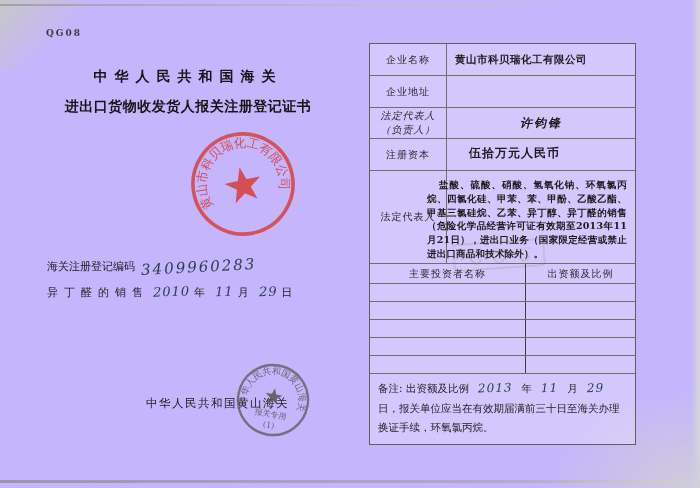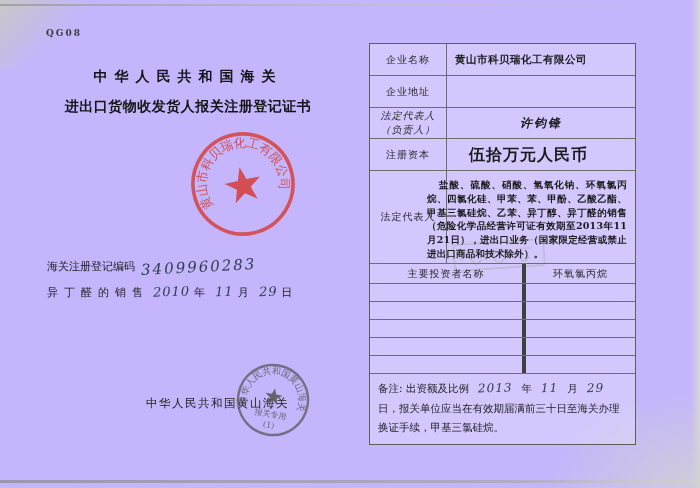--- a/index.html
+++ b/index.html
@@ -48,25 +48,25 @@
     border:1px solid #5e5e5b;box-sizing:border-box;background:rgba(255,255,255,.25);}
   .trow{display:flex;border-bottom:1px solid #6e6e6a;box-sizing:border-box;}
   .trow:last-child{border-bottom:none;}
   .lcell{width:77px;border-right:1px solid #6e6e6a;box-sizing:border-box;
     display:flex;flex-direction:column;align-items:center;justify-content:center;
     font-size:10px;color:#2a2a2a;letter-spacing:1px;flex-shrink:0;}
   .vcell{flex:1;display:flex;align-items:center;font-weight:bold;color:#1a1a1a;overflow:visible;}
   .r1{height:32px;} .r1 .vcell{font-size:10.5px;padding-left:8px;letter-spacing:.5px;}
   .r2{height:32px;} .r2 .vcell{font-size:9px;margin-left:-13px;white-space:nowrap;letter-spacing:.3px;}
   .r3{height:31px;font-style:italic;} .r3 .vcell{font-size:12px;justify-content:center;letter-spacing:2px;}
-  .r4{height:32px;justify-content:flex-end;} .r4 .vcell{font-size:16px;padding-left:22px;align-items:flex-start;padding-top:6px;letter-spacing:1px;}
+  .r4{height:32px;justify-content:flex-end;} .r4 .vcell{font-size:12px;padding-left:22px;align-items:flex-start;padding-top:6px;letter-spacing:1px;}
   .r5{height:93px;}
   .r5 .vcell{display:block;font-size:9.5px;line-height:13.8px;font-weight:bold;
     margin-left:-22px;padding:7px 8px 0 2px;text-align:justify;text-indent:12px;letter-spacing:.2px;}
-  .rhead{height:20px;} .rhead .c1,.rempty .c1{width:156px;border-right:4px solid #404040;box-sizing:border-box;}
+  .rhead{height:20px;} .rhead .c1,.rempty .c1{width:156px;border-right:1px solid #404040;box-sizing:border-box;}
   .rhead .c2,.rempty .c2{flex:1;}
   .rhead .c1,.rhead .c2{display:flex;align-items:center;justify-content:center;
     font-size:10px;letter-spacing:1px;color:#2a2a2a;}
   .rempty{height:18px;}
   .rremark{height:70px;display:block;padding:5px 8px;box-sizing:border-box;
     font-size:10.5px;line-height:19.5px;color:#1f1f1f;}
   .rremark .hw.date{font-size:12px;margin:0 9px;}
 
   text{font-family:"DejaVu Serif",serif;}
 </style>
@@ -149,21 +149,21 @@
       <div class="vcell">伍拾万元人民币</div>
     </div>
 
     <div class="trow r5">
       <div class="lcell">法定代表人</div>
       <div class="vcell">盐酸、硫酸、硝酸、氢氧化钠、环氧氯丙烷、四氯化硅、甲苯、苯、甲酚、乙酸乙酯、甲基三氯硅烷、乙苯、异丁醇、异丁醛的销售（危险化学品经营许可证有效期至2013年11月21日），进出口业务（国家限定经营或禁止进出口商品和技术除外）。</div>
     </div>
 
     <div class="trow rhead">
       <div class="c1">主要投资者名称</div>
-      <div class="c2">环氧氯丙烷</div>
+      <div class="c2">出资额及比例</div>
     </div>
 
     <div class="trow rempty">
         <div class="c1"></div>
         <div class="c2"></div>
       </div>
     <div class="trow rempty">
         <div class="c1"></div>
         <div class="c2"></div>
       </div>
@@ -174,17 +174,17 @@
     <div class="trow rempty">
         <div class="c1"></div>
         <div class="c2"></div>
       </div>
     <div class="trow rempty">
         <div class="c1"></div>
         <div class="c2"></div>
       </div>
 
     <div class="trow rremark">
-      <span>备注: 出资额及比例</span><span class="hw date">2013</span><span>年</span><span class="hw date">11</span><span>月</span><span class="hw date">29</span><span>日</span><span>，报关单位应当在有效期届满前三十日至海关办理换证手续，甲基三氯硅烷。</span>
+      <span>备注: 出资额及比例</span><span class="hw date">2013</span><span>年</span><span class="hw date">11</span><span>月</span><span class="hw date">29</span><span>日</span><span>，报关单位应当在有效期届满前三十日至海关办理换证手续，环氧氯丙烷。</span>
     </div>
 
   </div>
 </div>
 
 </body></html>

